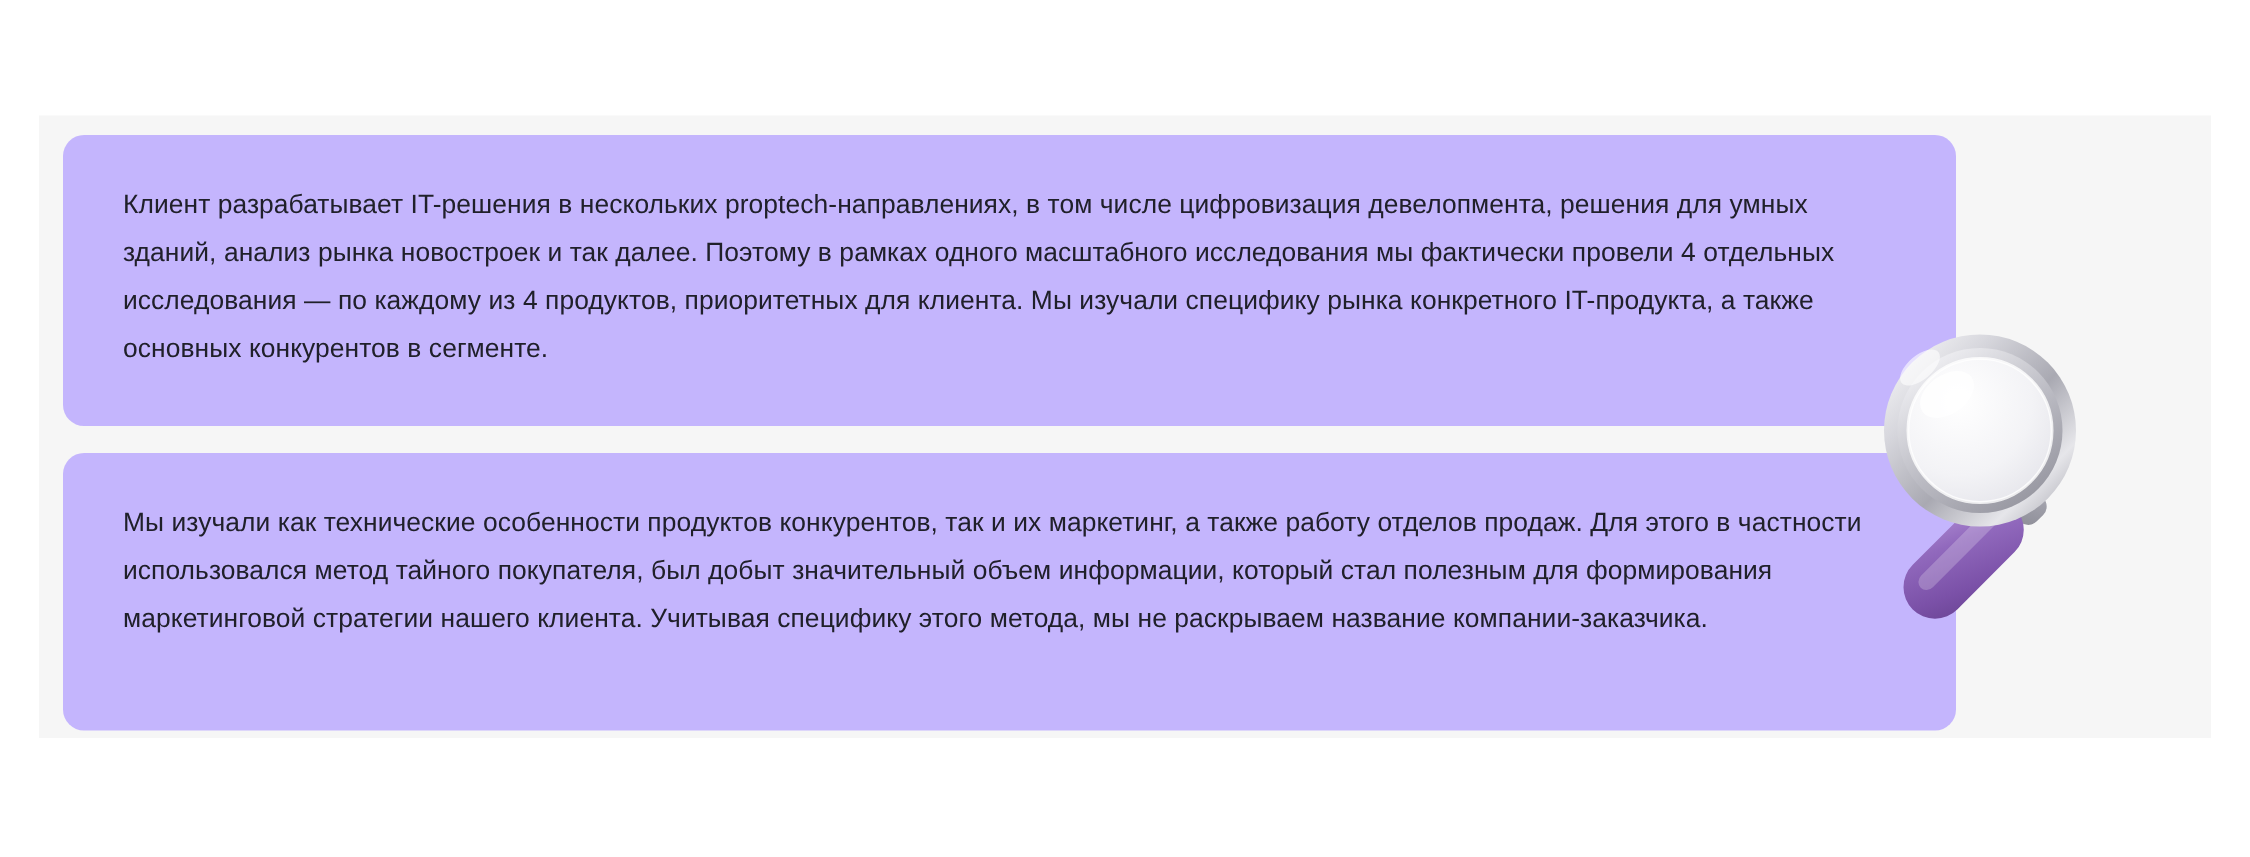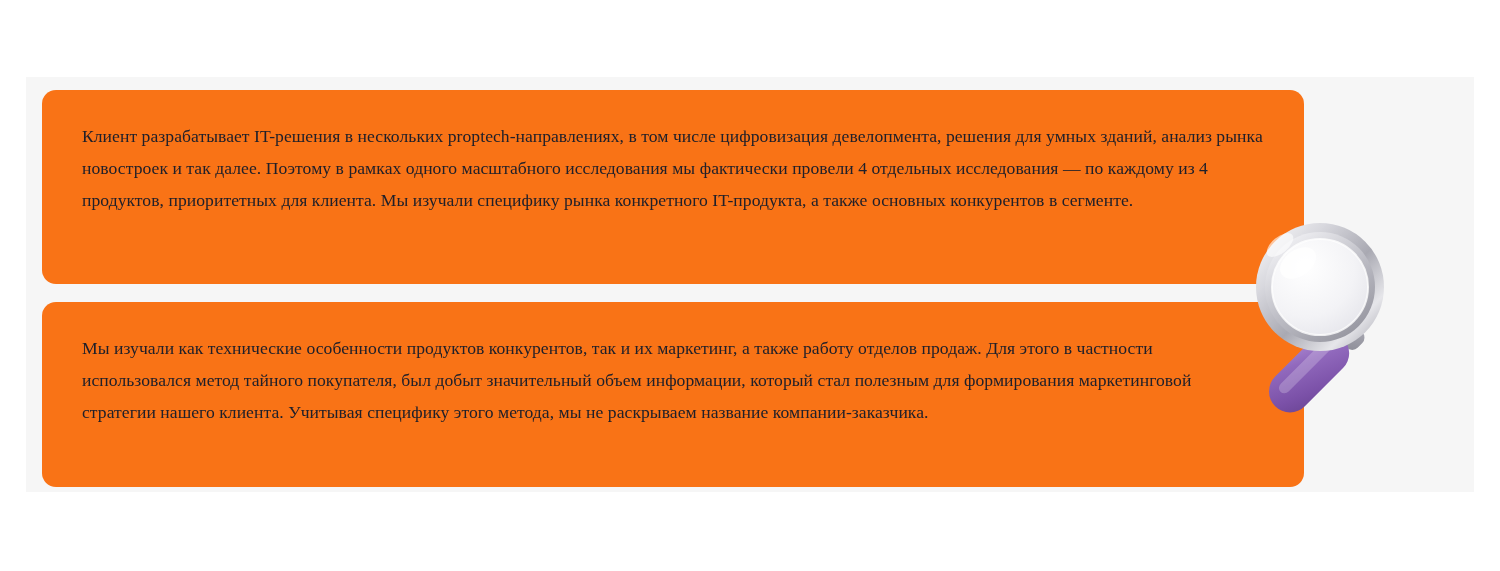--- a/index.html
+++ b/index.html
@@ -27,25 +27,24 @@
     height: 415px;
     background: #f6f6f6;
   }
   .cards {
     position: absolute;
     left: 42px;
     top: 90px;
     width: 1262px;
   }
   .card {
-    background: #f97316;
+    background: #c4b5fd;
     border-radius: 14px;
     box-sizing: border-box;
     padding: 30px 40px 32px 40px;
-    font-family: Liberation Serif, serif;
   }
   .card + .card {
     margin-top: 18px;
   }
   .card p {
     margin: 0;
     font-size: 17.6px;
     line-height: 32px;
     color: #20202a;
     letter-spacing: 0.05px;

